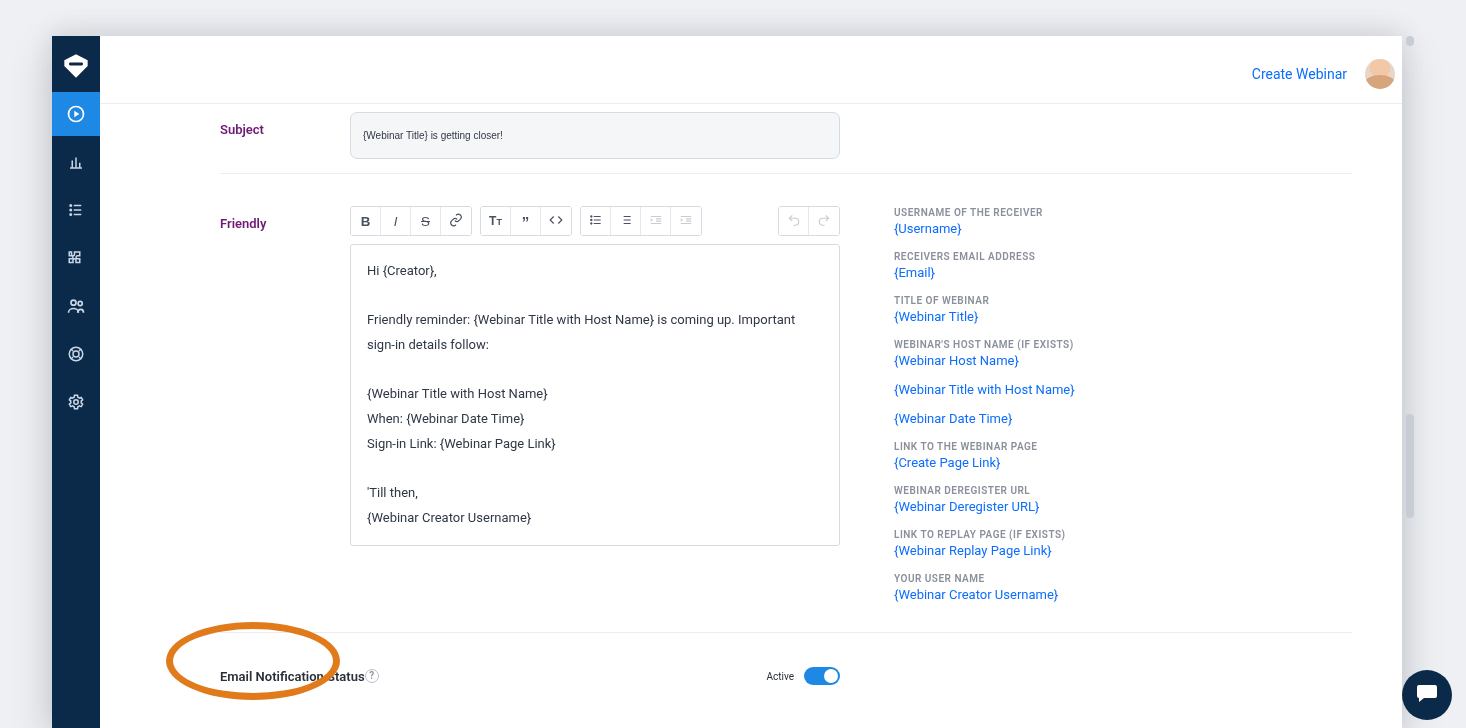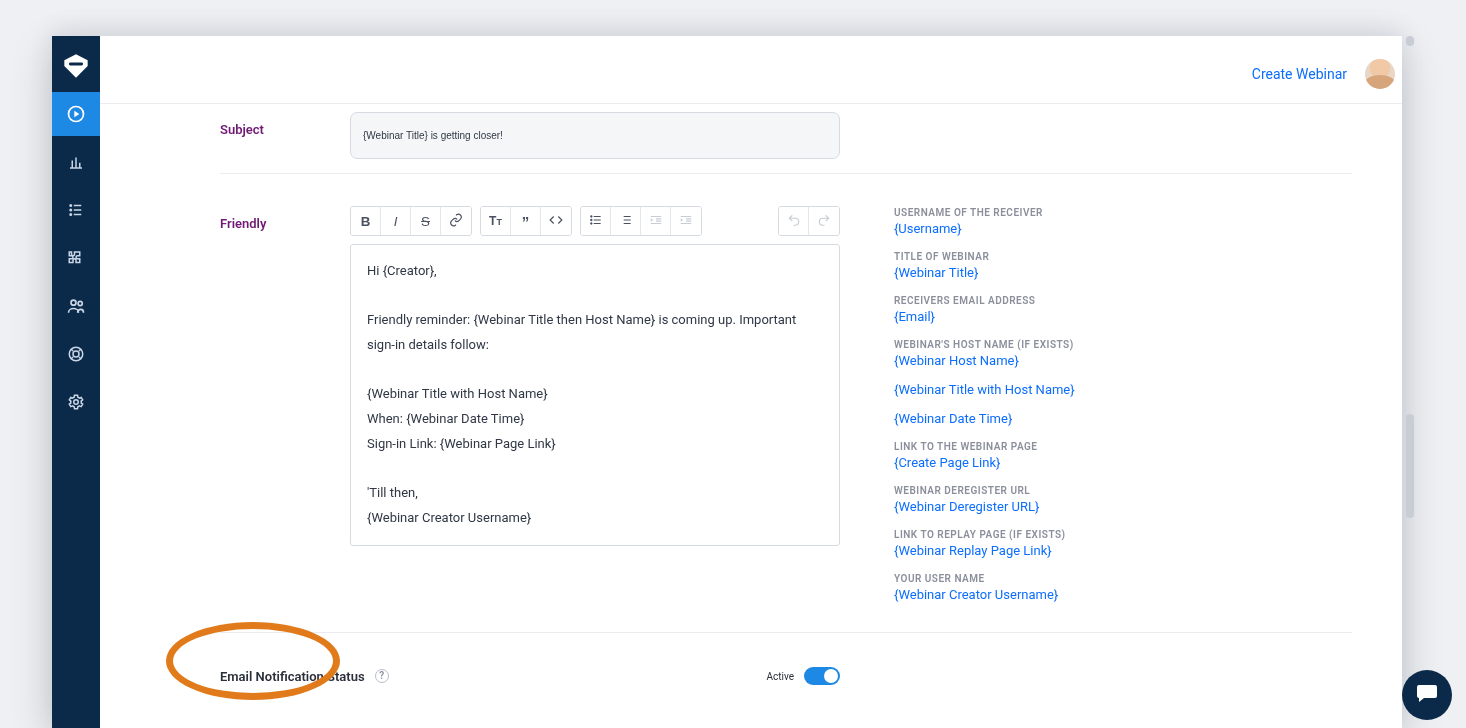--- a/index.html
+++ b/index.html
@@ -27,21 +27,21 @@
     .tb-btn { width:30px; height:28px; display:flex; align-items:center; justify-content:center; border:none; background:#fff; color:#4a5160; cursor:pointer; border-right:1px solid #e4e7ee; }
     .tb-btn:last-child{border-right:none;}
     .tb-btn[disabled]{color:#c8ccd4; cursor:default;}
     .tb-spacer{flex:1;}
     .editor { border:1px solid #d6dbe2; border-radius:3px; padding:14px 16px; font-size:13px; color:#303846; line-height:1.9; min-height:210px; }
     .tokens-col { flex:0 0 300px; font-size:12px; }
     .token-block { margin-bottom:14px; }
     .token-title { font-size:10px; letter-spacing:.5px; color:#8a8f9b; text-transform:uppercase; font-weight:600; margin-bottom:2px; line-height:1.3; }
     .token-value { color:#0d6efd; font-size:13px; cursor:pointer; }
     .toggle-row { display:flex; align-items:center; padding: 18px 0; }
-    .toggle-row .tlabel { font-size:13px; font-weight:600; color:#2a2f3a; display:flex; gap:10px; }
+    .toggle-row .tlabel { font-size:13px; font-weight:600; color:#2a2f3a; display:flex; gap:0; }
     .help-icon { display:inline-flex; width:14px; height:14px; border:1px solid #b7bdc9; border-radius:50%; align-items:center; justify-content:center; font-size:10px; color:#8a8f9b; }
     .toggle-row .spacer{flex:1;}
     .toggle-text { font-size:10px; color:#2a2f3a; margin-right:10px; }
     .switch { width:36px; height:18px; border-radius:9px; position:relative; cursor:pointer; }
     .switch.on { background:#1e88e5; }
     .switch.on .knob{ right:2px; background:#fff; }
     .knob{ position:absolute; top:2px; width:14px; height:14px; border-radius:50%; }
     .highlight-oval { position:absolute; left: 166px; top: 622px; width: 174px; height: 78px; border: 7px solid #e07a1a; border-radius: 50%; pointer-events:none; z-index: 50; }
     .chat-bubble { position:absolute; right:14px; bottom:8px; width:50px; height:50px; border-radius:50%; background:#0b2a4a; display:flex; align-items:center; justify-content:center; z-index:40; }
     .scroll-hint { position:absolute; right:52px; top:36px; bottom:0; width:12px; pointer-events:none; }
@@ -232,43 +232,43 @@
                     <span><svg width="14" height="14" viewBox="0 0 24 24" fill="none" stroke="currentColor" stroke-width="2">
                         <path d="M15 14l5-5-5-5"></path>
                         <path d="M20 9H10a6 6 0 0 0 0 12h3"></path>
                       </svg></span>
                   </button>
               </div>
             </div>
             <div class="editor" id="editor-body">
                 <div>Hi {Creator},</div>
                 <div>&nbsp;</div>
-                <div>Friendly reminder: {Webinar Title then Host Name} is coming up. Important sign-in details follow:</div>
+                <div>Friendly reminder: {Webinar Title with Host Name} is coming up. Important sign-in details follow:</div>
                 <div>&nbsp;</div>
                 <div>{Webinar Title with Host Name}</div>
                 <div>When: {Webinar Date Time}</div>
                 <div>Sign-in Link: {Webinar Page Link}</div>
                 <div>&nbsp;</div>
                 <div>'Till then,</div>
                 <div>{Webinar Creator Username}</div>
               </div>
           </div>
 
           <div class="tokens-col" id="tokens-col">
               <div class="token-block">
                 <div class="token-title">USERNAME OF THE RECEIVER</div>
                 <div class="token-value">{Username}</div>
               </div>
               <div class="token-block">
+                <div class="token-title">RECEIVERS EMAIL ADDRESS</div>
+                <div class="token-value">{Email}</div>
+              </div>
+              <div class="token-block">
                 <div class="token-title">TITLE OF WEBINAR</div>
                 <div class="token-value">{Webinar Title}</div>
-              </div>
-              <div class="token-block">
-                <div class="token-title">RECEIVERS EMAIL ADDRESS</div>
-                <div class="token-value">{Email}</div>
               </div>
               <div class="token-block">
                 <div class="token-title">WEBINAR'S HOST NAME (IF EXISTS)</div>
                 <div class="token-value">{Webinar Host Name}</div>
               </div>
               <div class="token-block">
                 <div class="token-value">{Webinar Title with Host Name}</div>
               </div>
               <div class="token-block">
                 <div class="token-value">{Webinar Date Time}</div>

